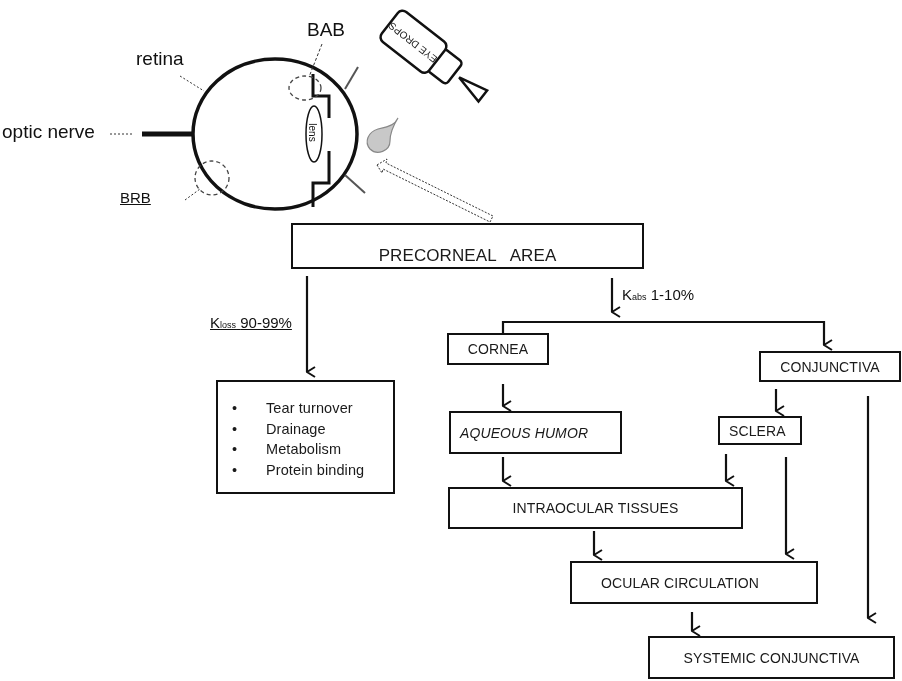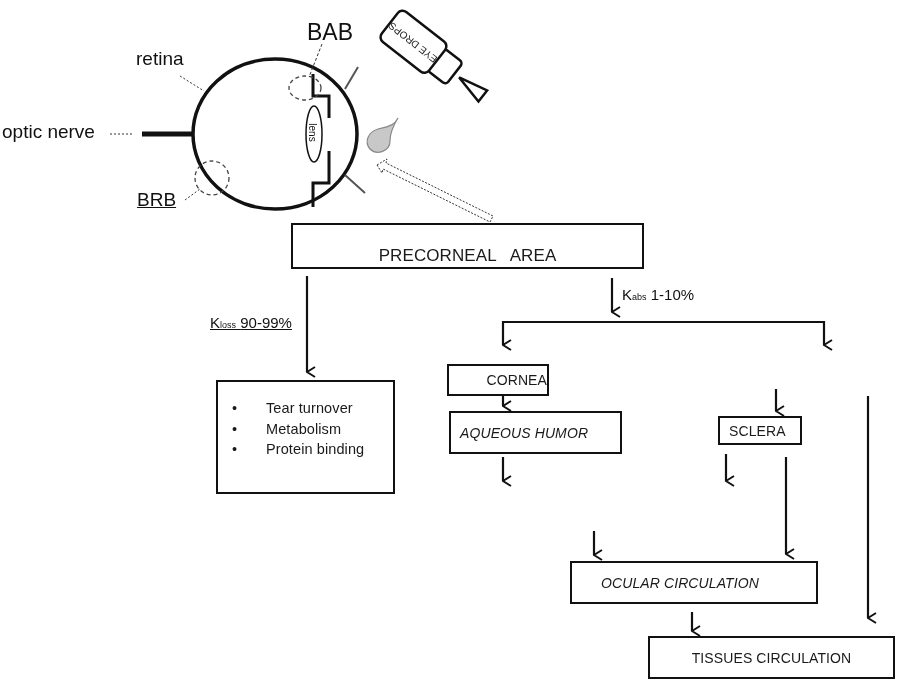--- a/index.html
+++ b/index.html
@@ -69,62 +69,69 @@
       <line x1="503" y1="457" x2="503" y2="481" marker-end="url(#ah)"></line>
       <line x1="726" y1="454" x2="726" y2="481" marker-end="url(#ah)"></line>
       <line x1="786" y1="457" x2="786" y2="554" marker-end="url(#ah)"></line>
       <line x1="594" y1="531" x2="594" y2="555" marker-end="url(#ah)"></line>
       <line x1="868" y1="396" x2="868" y2="618" marker-end="url(#ah)"></line>
       <line x1="692" y1="612" x2="692" y2="631" marker-end="url(#ah)"></line>
     </g>
   </svg>
 
   <div class="lbl" style="left:136px;top:48px;font-size:19px;">retina</div>
-  <div class="lbl" style="left:307px;top:19px;font-size:23px;">BAB</div>
+  <div class="lbl" style="left:307px;top:19px;font-size:19px;">BAB</div>
   <div class="lbl" style="left:2px;top:121px;font-size:19px;">optic nerve</div>
-  <div class="lbl" style="left:137px;top:189px;font-size:19px;text-decoration:underline;">BRB</div>
+  <div class="lbl" style="left:120px;top:189px;font-size:15px;text-decoration:underline;">BRB</div>
   <div class="lbl" style="left:303px;top:127px;font-size:10px;transform:rotate(90deg);">lens</div>
 
   <div class="box" id="box-precorneal" style="left:291px;top:223px;width:353px;height:46px;font-size:17px;padding-top:20px;white-space:pre;">
     <span>PRECORNEAL   AREA</span>
   </div>
 
   <div class="lbl" style="left:210px;top:314px;font-size:15px;text-decoration:underline;">
     <span>K</span><span class="sub">loss</span>
     <span>90-99%</span>
   </div>
 
   <div class="lbl" style="left:622px;top:286px;font-size:15px;">
     <span>K</span><span class="sub">abs</span>
     <span>1-10%</span>
   </div>
 
   <div class="box" id="box-loss" style="left:216px;top:380px;width:179px;height:114px;">
     <ul>
       <li>Tear turnover</li>
+      <li>Drainage</li>
       <li>Metabolism</li>
       <li>Protein binding</li>
     </ul>
   </div>
 
-  <div class="box" style="left:447px;top:364px;width:102px;height:32px;justify-content:flex-end;">
+  <div class="box" style="left:447px;top:333px;width:102px;height:32px;">
     <span>CORNEA</span>
   </div>
 
+  <div class="box" style="left:759px;top:351px;width:142px;height:31px;">
+    <span>CONJUNCTIVA</span>
+  </div>
 
   <div class="box" style="left:449px;top:411px;width:173px;height:43px;justify-content:flex-start;padding-left:9px;font-style:italic;">
     <span>AQUEOUS HUMOR</span>
   </div>
 
   <div class="box" style="left:718px;top:416px;width:84px;height:29px;justify-content:flex-start;padding-left:9px;">
     <span>SCLERA</span>
   </div>
 
+  <div class="box" style="left:448px;top:487px;width:295px;height:42px;">
+    <span>INTRAOCULAR TISSUES</span>
+  </div>
 
-  <div class="box" style="left:570px;top:561px;width:248px;height:43px;justify-content:flex-start;padding-left:29px;font-style:italic;">
+  <div class="box" style="left:570px;top:561px;width:248px;height:43px;justify-content:flex-start;padding-left:29px;">
     <span>OCULAR CIRCULATION</span>
   </div>
 
   <div class="box" style="left:648px;top:636px;width:247px;height:43px;">
-    <span>TISSUES CIRCULATION</span>
+    <span>SYSTEMIC CONJUNCTIVA</span>
   </div>
 
 </div>
 
 </body></html>

